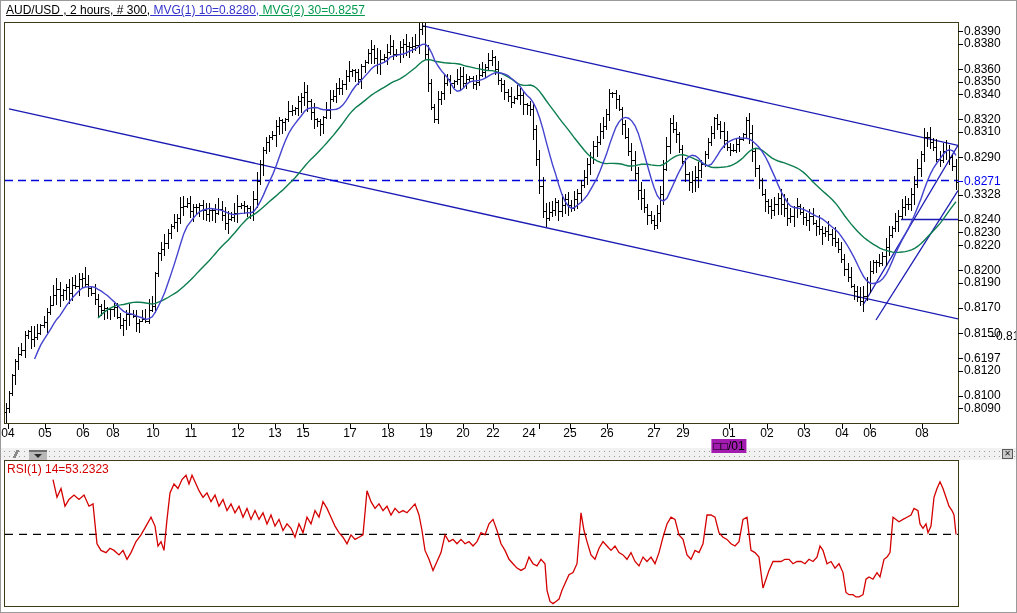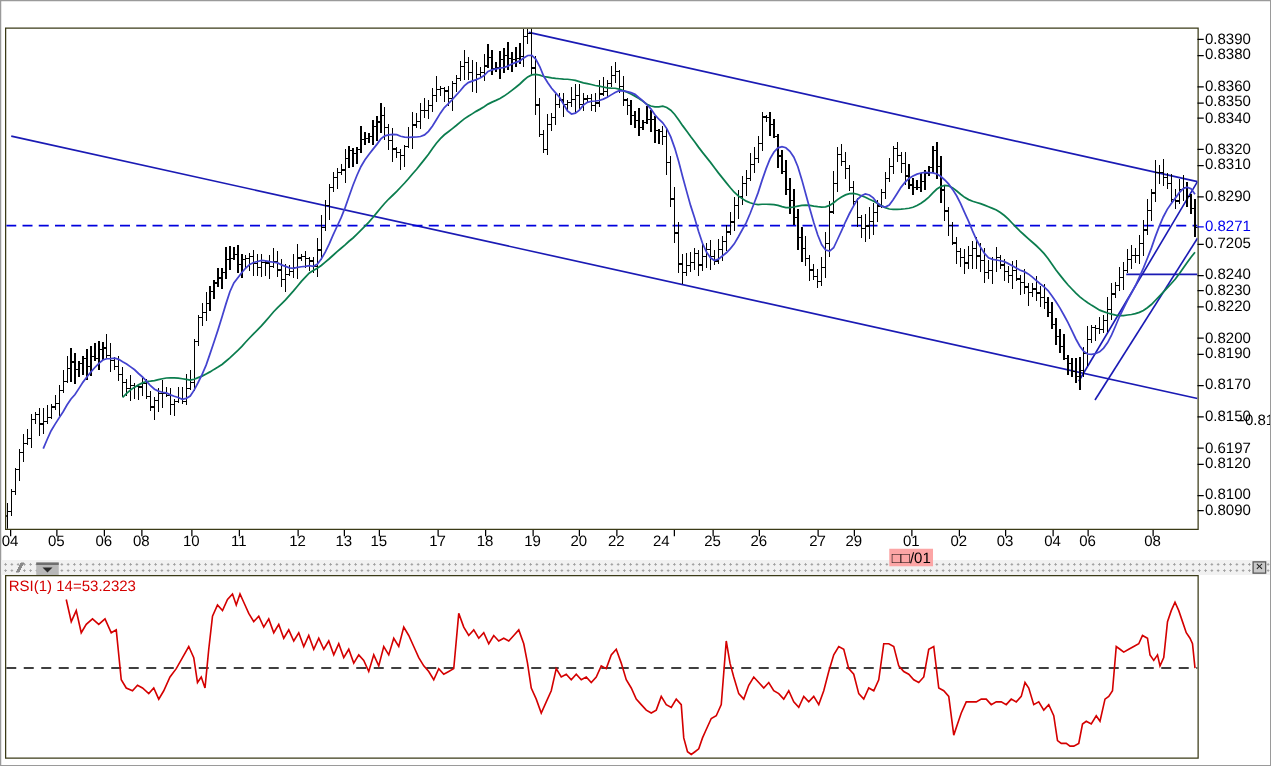--- a/index.html
+++ b/index.html
@@ -14,41 +14,44 @@
   #main-panel{left:3px; top:21px; width:955px; height:402px;}
   #rsi-panel{left:3px; top:459px; width:955px; height:147px;}
   svg{display:block;}
   #price-axis,#rsi-axis{position:absolute; left:957px; top:0; width:60px; height:512px; pointer-events:none;}
   .ylab{position:absolute; left:0; white-space:nowrap; font-size:12px; color:#000; line-height:14px;}
   .ylab:before{content:""; display:inline-block; width:5px; height:1px; background:currentColor; vertical-align:middle; margin-right:1px;}
   .ylab.special{color:#0000ee;}
   #time-axis{position:absolute; left:0; top:0; width:1017px; height:613px; pointer-events:none;}
   .xlab{position:absolute; top:425px; transform:translateX(-50%); font-size:12px; color:#000;}
   .xtick{position:absolute; top:423px; width:1px; height:5px; background:#000;}
-  .xsub{position:absolute; top:438px; transform:translateX(-50%); font-size:12px; color:#000; background:#fca5a5; padding:0 2px; z-index:3;}
+  .xsub{position:absolute; top:438px; transform:translateX(-50%); font-size:12px; color:#000; background:#a21caf; padding:0 2px; z-index:3;}
   #splitter{
     position:absolute; left:0; top:447px; width:1017px; height:12px;
     background-color:#f1f1f1;
     background-image:radial-gradient(#9d9d9d 0.8px, transparent 0.9px);
     background-size:5px 5px; background-position:1px 1px;
   }
   #splitter-resize-handle{position:absolute; left:8px; top:2px; width:14px; height:8px;
     background:linear-gradient(115deg, transparent 42%, #8a8a8a 42%, #8a8a8a 58%, transparent 58%);}
   #splitter-collapse-handle{position:absolute; left:28px; top:2px; width:18px; height:8px; background:#b8b8b8; border-top:2px solid #6f6f6f;}
   #splitter-collapse-handle:after{content:""; position:absolute; left:5px; top:2px;
     border-left:4px solid transparent; border-right:4px solid transparent; border-top:4px solid #2a2a2a;}
   #panel-close-button{position:absolute; left:1001px; top:1px; width:11px; height:10px; background:#c9c9c9;
     border:1px solid #5a5a5a; box-sizing:border-box; font-size:8px; line-height:8px; text-align:center; color:#222;}
   #rsi-label{position:absolute; left:6px; top:461px; font-size:12px; z-index:2;}
 </style>
 </head>
 <body>
 
 <div id="screen">
 
+  <div id="title-bar">
+    <span style="color: rgb(0, 0, 0);">AUD/USD , 2 hours, # 300,</span><span style="color: rgb(52, 52, 204);"> MVG(1) 10=0.8280,</span><span style="color: rgb(0, 154, 77);"> MVG(2) 30=0.8257</span>
+  </div>
 
   <div id="main-panel" class="panel-frame">
     <svg id="main-svg" width="953" height="400" xmlns="http://www.w3.org/2000/svg">
         <line x1="4" y1="85.9" x2="953" y2="295.8" stroke="#1a1ab4" stroke-width="1.3"></line>
         <line x1="418" y1="2.9" x2="953" y2="122.3" stroke="#1a1ab4" stroke-width="1.3"></line>
         <line x1="858" y1="282.0" x2="953" y2="122.3" stroke="#1a1ab4" stroke-width="1.3"></line>
         <line x1="871" y1="297.0" x2="953" y2="167.6" stroke="#1a1ab4" stroke-width="1.3"></line>
         <line x1="896" y1="196.5" x2="953" y2="196.5" stroke="#1a1ab4" stroke-width="1.3"></line>
         <line x1="0" y1="157.5" x2="953" y2="157.5" stroke="#0000dd" stroke-width="1.4" stroke-dasharray="8 5"></line>
         <path d="M1.0 379.5L1.0 400.3M-1.0 389.7L1.0 389.7M1.0 385.9L3.0 385.9M4.2 368.4L4.2 389.6M2.2 385.9L4.2 385.9M4.2 370.1L6.2 370.1M7.4 351.0L7.4 373.0M5.4 370.1L7.4 370.1M7.4 352.8L9.4 352.8M10.5 336.3L10.5 361.8M8.5 352.8L10.5 352.8M10.5 338.9L12.5 338.9M13.7 324.1L13.7 346.8M11.7 338.9L13.7 338.9M13.7 331.5L15.7 331.5M16.9 320.0L16.9 333.2M14.9 331.5L16.9 331.5M16.9 327.7L18.9 327.7M20.1 308.2L20.1 335.1M18.1 327.7L20.1 327.7M20.1 312.7L22.1 312.7M23.2 306.7L23.2 315.8M21.2 312.7L23.2 312.7M23.2 308.8L25.2 308.8M26.4 303.3L26.4 325.5M24.4 308.8L26.4 308.8M26.4 316.1L28.4 316.1M29.6 303.4L29.6 324.0M27.6 316.1L29.6 316.1M29.6 314.0L31.6 314.0M32.8 300.9L32.8 316.5M30.8 314.0L32.8 314.0M32.8 310.8L34.8 310.8M35.9 300.5L35.9 312.1M33.9 310.8L35.9 310.8M35.9 302.5L37.9 302.5M39.1 293.3L39.1 304.7M37.1 302.5L39.1 302.5M39.1 299.5L41.1 299.5M42.3 284.7L42.3 309.5M40.3 299.5L42.3 299.5M42.3 289.6L44.3 289.6M45.5 273.2L45.5 291.5M43.5 289.6L45.5 289.6M45.5 282.0L47.5 282.0M48.7 261.9L48.7 283.3M46.7 282.0L48.7 282.0M48.7 272.0L50.7 272.0M51.8 255.2L51.8 282.3M49.8 272.0L51.8 272.0M51.8 266.5L53.8 266.5M55.0 259.1L55.0 283.9M53.0 266.5L55.0 266.5M55.0 272.6L57.0 272.6M58.2 266.1L58.2 278.3M56.2 272.6L58.2 272.6M58.2 267.5L60.2 267.5M61.4 261.4L61.4 277.2M59.4 267.5L61.4 267.5M61.4 264.0L63.4 264.0M64.5 255.8L64.5 280.6M62.5 264.0L64.5 264.0M64.5 270.1L66.5 270.1M67.7 254.0L67.7 277.7M65.7 270.1L67.7 270.1M67.7 262.1L69.7 262.1M70.9 251.6L70.9 266.1M68.9 262.1L70.9 262.1M70.9 263.5L72.9 263.5M74.1 250.1L74.1 272.6M72.1 263.5L74.1 263.5M74.1 256.7L76.1 256.7M77.3 250.3L77.3 264.9M75.3 256.7L77.3 256.7M77.3 255.3L79.3 255.3M80.4 244.1L80.4 263.6M78.4 255.3L80.4 255.3M80.4 261.4L82.4 261.4M83.6 251.5L83.6 274.2M81.6 261.4L83.6 261.4M83.6 265.5L85.6 265.5M86.8 262.8L86.8 273.1M84.8 265.5L86.8 265.5M86.8 270.1L88.8 270.1M90.0 261.4L90.0 281.8M88.0 270.1L90.0 270.1M90.0 276.3L92.0 276.3M93.1 270.7L93.1 294.2M91.1 276.3L93.1 276.3M93.1 283.2L95.1 283.2M96.3 280.5L96.3 293.4M94.3 283.2L96.3 283.2M96.3 287.6L98.3 287.6M99.5 277.3L99.5 297.4M97.5 287.6L99.5 287.6M99.5 285.5L101.5 285.5M102.7 283.5L102.7 295.9M100.7 285.5L102.7 285.5M102.7 286.1L104.7 286.1M105.8 284.9L105.8 296.7M103.8 286.1L105.8 286.1M105.8 286.6L107.8 286.6M109.0 279.6L109.0 294.1M107.0 286.6L109.0 286.6M109.0 284.0L111.0 284.0M112.2 279.8L112.2 296.1M110.2 284.0L112.2 284.0M112.2 294.0L114.2 294.0M115.4 289.7L115.4 306.1M113.4 294.0L115.4 294.0M115.4 302.5L117.4 302.5M118.6 294.8L118.6 313.1M116.6 302.5L118.6 302.5M118.6 297.6L120.6 297.6M121.7 287.2L121.7 306.7M119.7 297.6L121.7 297.6M121.7 291.9L123.7 291.9M124.9 281.2L124.9 303.0M122.9 291.9L124.9 291.9M124.9 291.7L126.9 291.7M128.1 286.7L128.1 294.8M126.1 291.7L128.1 291.7M128.1 293.3L130.1 293.3M131.3 287.4L131.3 309.2M129.3 293.3L131.3 293.3M131.3 300.7L133.3 300.7M134.4 296.2L134.4 309.5M132.4 300.7L134.4 300.7M134.4 298.1L136.4 298.1M137.6 286.5L137.6 299.4M135.6 298.1L137.6 298.1M137.6 296.0L139.6 296.0M140.8 286.4L140.8 300.0M138.8 296.0L140.8 296.0M140.8 298.0L142.8 298.0M144.0 276.3L144.0 301.2M142.0 298.0L144.0 298.0M144.0 287.6L146.0 287.6M147.2 272.6L147.2 288.9M145.2 287.6L147.2 287.6M147.2 283.2L149.2 283.2M150.3 248.5L150.3 289.5M148.3 283.2L150.3 283.2M150.3 250.3L152.3 250.3M153.5 228.8L153.5 253.6M151.5 250.3L153.5 250.3M153.5 230.8L155.5 230.8M156.7 219.4L156.7 238.1M154.7 230.8L156.7 230.8M156.7 226.8L158.7 226.8M159.9 210.7L159.9 233.4M157.9 226.8L159.9 226.8M159.9 220.0L161.9 220.0M163.0 206.1L163.0 225.6M161.0 220.0L163.0 220.0M163.0 210.1L165.0 210.1M166.2 201.2L166.2 215.9M164.2 210.1L166.2 210.1M166.2 203.3L168.2 203.3M169.4 191.2L169.4 206.2M167.4 203.3L169.4 203.3M169.4 199.3L171.4 199.3M172.6 191.2L172.6 208.5M170.6 199.3L172.6 199.3M172.6 195.1L174.6 195.1M175.7 174.2L175.7 200.5M173.7 195.1L175.7 195.1M175.7 184.4L177.7 184.4M178.9 173.4L178.9 192.6M176.9 184.4L178.9 184.4M178.9 183.6L180.9 183.6M182.1 174.6L182.1 184.9M180.1 183.6L182.1 183.6M182.1 180.5L184.1 180.5M185.3 173.0L185.3 195.2M183.3 180.5L185.3 180.5M185.3 188.5L187.3 188.5M188.5 180.5L188.5 199.2M186.5 188.5L188.5 188.5M188.5 184.7L190.5 184.7M191.6 181.2L191.6 191.4M189.6 184.7L191.6 184.7M191.6 184.0L193.6 184.0M194.8 179.7L194.8 194.1M192.8 184.0L194.8 184.0M194.8 182.1L196.8 182.1M198.0 176.6L198.0 197.4M196.0 182.1L198.0 182.1M198.0 187.5L200.0 187.5M201.2 180.3L201.2 197.9M199.2 187.5L201.2 187.5M201.2 191.2L203.2 191.2M204.3 179.9L204.3 198.8M202.3 191.2L204.3 191.2M204.3 187.0L206.3 187.0M207.5 185.5L207.5 197.7M205.5 187.0L207.5 187.0M207.5 187.4L209.5 187.4M210.7 180.8L210.7 200.4M208.7 187.4L210.7 187.4M210.7 190.0L212.7 190.0M213.9 175.2L213.9 191.5M211.9 190.0L213.9 190.0M213.9 186.0L215.9 186.0M217.1 178.0L217.1 198.3M215.1 186.0L217.1 186.0M217.1 192.9L219.1 192.9M220.2 184.2L220.2 206.7M218.2 192.9L220.2 192.9M220.2 200.8L222.2 200.8M223.4 188.3L223.4 210.6M221.4 200.8L223.4 200.8M223.4 196.4L225.4 196.4M226.6 189.3L226.6 197.8M224.6 196.4L226.6 196.4M226.6 194.0L228.6 194.0M229.8 180.4L229.8 199.4M227.8 194.0L229.8 194.0M229.8 190.8L231.8 190.8M232.9 172.2L232.9 200.3M230.9 190.8L232.9 190.8M232.9 183.4L234.9 183.4M236.1 179.8L236.1 185.6M234.1 183.4L236.1 183.4M236.1 182.3L238.1 182.3M239.3 178.1L239.3 191.2M237.3 182.3L239.3 182.3M239.3 183.9L241.3 183.9M242.5 182.2L242.5 194.1M240.5 183.9L242.5 183.9M242.5 185.8L244.5 185.8M245.6 182.5L245.6 195.5M243.6 185.8L245.6 185.8M245.6 189.9L247.6 189.9M248.8 167.7L248.8 198.3M246.8 189.9L248.8 189.9M248.8 176.9L250.8 176.9M252.0 149.3L252.0 184.9M250.0 176.9L252.0 176.9M252.0 158.8L254.0 158.8M255.2 136.9L255.2 161.8M253.2 158.8L255.2 158.8M255.2 141.5L257.2 141.5M258.4 123.9L258.4 152.8M256.4 141.5L258.4 141.5M258.4 127.1L260.4 127.1M261.5 114.4L261.5 130.6M259.5 127.1L261.5 127.1M261.5 119.1L263.5 119.1M264.7 111.7L264.7 128.5M262.7 119.1L264.7 119.1M264.7 114.8L266.7 114.8M267.9 107.9L267.9 116.8M265.9 114.8L267.9 114.8M267.9 112.9L269.9 112.9M271.1 96.5L271.1 123.6M269.1 112.9L271.1 112.9M271.1 103.8L273.1 103.8M274.2 94.0L274.2 111.5M272.2 103.8L274.2 103.8M274.2 97.2L276.2 97.2M277.4 95.6L277.4 110.8M275.4 97.2L277.4 97.2M277.4 99.9L279.4 99.9M280.6 94.8L280.6 108.2M278.6 99.9L280.6 99.9M280.6 96.5L282.6 96.5M283.8 78.1L283.8 99.4M281.8 96.5L283.8 96.5M283.8 88.8L285.8 88.8M287.0 82.4L287.0 92.8M285.0 88.8L287.0 88.8M287.0 87.5L289.0 87.5M290.1 83.7L290.1 91.7M288.1 87.5L290.1 87.5M290.1 85.9L292.1 85.9M293.3 73.2L293.3 93.2M291.3 85.9L293.3 85.9M293.3 78.2L295.3 78.2M296.5 70.1L296.5 89.5M294.5 78.2L296.5 78.2M296.5 74.6L298.5 74.6M299.7 59.1L299.7 83.4M297.7 74.6L299.7 74.6M299.7 69.1L301.7 69.1M302.8 62.3L302.8 88.8M300.8 69.1L302.8 69.1M302.8 78.8L304.8 78.8M306.0 76.2L306.0 97.1M304.0 78.8L306.0 78.8M306.0 89.3L308.0 89.3M309.2 79.5L309.2 106.3M307.2 89.3L309.2 89.3M309.2 96.2L311.2 96.2M312.4 94.6L312.4 103.6M310.4 96.2L312.4 96.2M312.4 98.9L314.4 98.9M315.5 96.2L315.5 112.6M313.5 98.9L315.5 98.9M315.5 101.5L317.5 101.5M318.7 92.7L318.7 110.9M316.7 101.5L318.7 101.5M318.7 94.1L320.7 94.1M321.9 78.5L321.9 95.7M319.9 94.1L321.9 94.1M321.9 87.2L323.9 87.2M325.1 66.5L325.1 96.3M323.1 87.2L325.1 87.2M325.1 76.9L327.1 76.9M328.3 67.0L328.3 79.1M326.3 76.9L328.3 76.9M328.3 73.9L330.3 73.9M331.4 59.7L331.4 80.4M329.4 73.9L331.4 73.9M331.4 65.6L333.4 65.6M334.6 55.4L334.6 71.5M332.6 65.6L334.6 65.6M334.6 65.3L336.6 65.3M337.8 57.3L337.8 72.2M335.8 65.3L337.8 65.3M337.8 61.4L339.8 61.4M341.0 47.0L341.0 66.5M339.0 61.4L341.0 61.4M341.0 53.5L343.0 53.5M344.1 37.6L344.1 58.7M342.1 53.5L344.1 53.5M344.1 48.8L346.1 48.8M347.3 45.6L347.3 53.5M345.3 48.8L347.3 48.8M347.3 47.9L349.3 47.9M350.5 46.4L350.5 58.5M348.5 47.9L350.5 47.9M350.5 49.8L352.5 49.8M353.7 45.7L353.7 61.8M351.7 49.8L353.7 49.8M353.7 56.0L355.7 56.0M356.9 41.4L356.9 65.6M354.9 56.0L356.9 56.0M356.9 43.6L358.9 43.6M360.0 37.3L360.0 50.4M358.0 43.6L360.0 43.6M360.0 39.5L362.0 39.5M363.2 25.9L363.2 41.4M361.2 39.5L363.2 39.5M363.2 30.3L365.2 30.3M366.4 17.0L366.4 40.7M364.4 30.3L366.4 30.3M366.4 26.7L368.4 26.7M369.6 22.4L369.6 41.3M367.6 26.7L369.6 26.7M369.6 35.1L371.6 35.1M372.7 24.6L372.7 50.6M370.7 35.1L372.7 35.1M372.7 41.4L374.7 41.4M375.9 26.7L375.9 51.5M373.9 41.4L375.9 41.4M375.9 36.7L377.9 36.7M379.1 30.9L379.1 38.6M377.1 36.7L379.1 36.7M379.1 34.7L381.1 34.7M382.3 20.5L382.3 41.8M380.3 34.7L382.3 34.7M382.3 29.7L384.3 29.7M385.4 12.2L385.4 31.5M383.4 29.7L385.4 29.7M385.4 23.1L387.4 23.1M388.6 16.6L388.6 37.2M386.6 23.1L388.6 23.1M388.6 31.9L390.6 31.9M391.8 26.2L391.8 34.2M389.8 31.9L391.8 31.9M391.8 31.2L393.8 31.2M395.0 17.7L395.0 40.2M393.0 31.2L395.0 31.2M395.0 24.8L397.0 24.8M398.2 15.5L398.2 35.3M396.2 24.8L398.2 24.8M398.2 21.2L400.2 21.2M401.3 10.9L401.3 33.2M399.3 21.2L401.3 21.2M401.3 23.9L403.3 23.9M404.5 18.9L404.5 34.7M402.5 23.9L404.5 23.9M404.5 24.8L406.5 24.8M407.7 14.4L407.7 30.2M405.7 24.8L407.7 24.8M407.7 23.9L409.7 23.9M410.9 11.0L410.9 28.2M408.9 23.9L410.9 23.9M410.9 22.0L412.9 22.0M414.0 -0.1L414.0 30.8M412.0 22.0L414.0 22.0M414.0 6.0L416.0 6.0M417.2 0.1L417.2 12.2M415.2 6.0L417.2 6.0M417.2 3.9L419.2 3.9M420.4 -1.1L420.4 37.3M418.4 3.9L420.4 3.9M420.4 31.4L422.4 31.4M423.6 22.0L423.6 69.0M421.6 31.4L423.6 31.4M423.6 60.9L425.6 60.9M426.8 55.6L426.8 86.5M424.8 60.9L426.8 60.9M426.8 84.5L428.8 84.5M429.9 80.6L429.9 99.6M427.9 84.5L429.9 84.5M429.9 96.5L431.9 96.5M433.1 68.2L433.1 100.9M431.1 96.5L433.1 96.5M433.1 76.6L435.1 76.6M436.3 67.7L436.3 81.7M434.3 76.6L436.3 76.6M436.3 70.9L438.3 70.9M439.5 52.2L439.5 77.3M437.5 70.9L439.5 70.9M439.5 60.8L441.5 60.8M442.6 51.3L442.6 63.2M440.6 60.8L442.6 60.8M442.6 56.9L444.6 56.9M445.8 51.7L445.8 70.5M443.8 56.9L445.8 56.9M445.8 60.3L447.8 60.3M449.0 57.2L449.0 65.4M447.0 60.3L449.0 60.3M449.0 58.8L451.0 58.8M452.2 46.4L452.2 62.4M450.2 58.8L452.2 58.8M452.2 56.3L454.2 56.3M455.3 43.8L455.3 67.5M453.3 56.3L455.3 56.3M455.3 53.2L457.3 53.2M458.5 44.2L458.5 64.6M456.5 53.2L458.5 53.2M458.5 60.6L460.5 60.6M461.7 51.2L461.7 65.5M459.7 60.6L461.7 60.6M461.7 56.2L463.7 56.2M464.9 52.9L464.9 59.7M462.9 56.2L464.9 56.2M464.9 55.5L466.9 55.5M468.1 52.5L468.1 65.6M466.1 55.5L468.1 55.5M468.1 61.3L470.1 61.3M471.2 51.5L471.2 66.9M469.2 61.3L471.2 61.3M471.2 59.3L473.2 59.3M474.4 41.2L474.4 62.7M472.4 59.3L474.4 59.3M474.4 52.2L476.4 52.2M477.6 38.6L477.6 53.6M475.6 52.2L477.6 52.2M477.6 49.9L479.6 49.9M480.8 40.6L480.8 54.6M478.8 49.9L480.8 49.9M480.8 44.0L482.8 44.0M483.9 29.8L483.9 46.7M481.9 44.0L483.9 44.0M483.9 37.4L485.9 37.4M487.1 26.8L487.1 43.1M485.1 37.4L487.1 37.4M487.1 34.0L489.1 34.0M490.3 32.6L490.3 51.6M488.3 34.0L490.3 34.0M490.3 46.1L492.3 46.1M493.5 37.7L493.5 61.5M491.5 46.1L493.5 46.1M493.5 57.0L495.5 57.0M496.7 55.3L496.7 69.2M494.7 57.0L496.7 57.0M496.7 61.4L498.7 61.4M499.8 57.2L499.8 77.1M497.8 61.4L499.8 61.4M499.8 69.4L501.8 69.4M503.0 65.9L503.0 79.1M501.0 69.4L503.0 69.4M503.0 73.6L505.0 73.6M506.2 63.5L506.2 85.4M504.2 73.6L506.2 73.6M506.2 79.2L508.2 79.2M509.4 72.7L509.4 80.6M507.4 79.2L509.4 79.2M509.4 75.1L511.4 75.1M512.5 62.1L512.5 76.5M510.5 75.1L512.5 75.1M512.5 72.6L514.5 72.6M515.7 64.8L515.7 82.2M513.7 72.6L515.7 72.6M515.7 72.4L517.7 72.4M518.9 69.4L518.9 91.5M516.9 72.4L518.9 72.4M518.9 81.5L520.9 81.5M522.1 79.9L522.1 91.9M520.1 81.5L522.1 81.5M522.1 82.1L524.1 82.1M525.2 77.5L525.2 93.2M523.2 82.1L525.2 82.1M525.2 86.2L527.2 86.2M528.4 79.7L528.4 117.0M526.4 86.2L528.4 86.2M528.4 106.8L530.4 106.8M531.6 101.6L531.6 142.9M529.6 106.8L531.6 106.8M531.6 136.2L533.6 136.2M534.8 126.8L534.8 171.3M532.8 136.2L534.8 136.2M534.8 163.3L536.8 163.3M538.0 154.2L538.0 195.2M536.0 163.3L538.0 163.3M538.0 188.1L540.0 188.1M541.1 180.1L541.1 204.2M539.1 188.1L541.1 188.1M541.1 195.0L543.1 195.0M544.3 179.4L544.3 197.8M542.3 195.0L544.3 195.0M544.3 189.1L546.3 189.1M547.5 178.4L547.5 194.4M545.5 189.1L547.5 189.1M547.5 187.1L549.5 187.1M550.7 175.2L550.7 193.2M548.7 187.1L550.7 187.1M550.7 179.7L552.7 179.7M553.8 176.7L553.8 197.6M551.8 179.7L553.8 179.7M553.8 188.9L555.8 188.9M557.0 170.7L557.0 193.5M555.0 188.9L557.0 188.9M557.0 182.0L559.0 182.0M560.2 171.0L560.2 191.0M558.2 182.0L560.2 182.0M560.2 176.6L562.2 176.6M563.4 169.3L563.4 192.8M561.4 176.6L563.4 176.6M563.4 182.1L565.4 182.1M566.6 177.2L566.6 189.1M564.6 182.1L566.6 182.1M566.6 185.8L568.6 185.8M569.7 168.1L569.7 188.4M567.7 185.8L569.7 185.8M569.7 176.7L571.7 176.7M572.9 166.0L572.9 185.9M570.9 176.7L572.9 176.7M572.9 170.2L574.9 170.2M576.1 157.1L576.1 178.0M574.1 170.2L576.1 170.2M576.1 162.6L578.1 162.6M579.3 146.8L579.3 165.1M577.3 162.6L579.3 162.6M579.3 154.6L581.3 154.6M582.4 134.6L582.4 162.1M580.4 154.6L582.4 154.6M582.4 141.6L584.4 141.6M585.6 128.6L585.6 152.3M583.6 141.6L585.6 141.6M585.6 134.3L587.6 134.3M588.8 117.7L588.8 140.9M586.8 134.3L588.8 134.3M588.8 123.7L590.8 123.7M592.0 112.7L592.0 134.1M590.0 123.7L592.0 123.7M592.0 119.9L594.0 119.9M595.1 99.5L595.1 121.7M593.1 119.9L595.1 119.9M595.1 108.4L597.1 108.4M598.3 94.2L598.3 115.5M596.3 108.4L598.3 108.4M598.3 103.7L600.3 103.7M601.5 85.9L601.5 107.0M599.5 103.7L601.5 103.7M601.5 91.8L603.5 91.8M604.7 66.4L604.7 97.9M602.7 91.8L604.7 91.8M604.7 70.5L606.7 70.5M607.9 69.0L607.9 74.8M605.9 70.5L607.9 70.5M607.9 70.7L609.9 70.7M611.0 66.8L611.0 85.8M609.0 70.7L611.0 70.7M611.0 76.7L613.0 76.7M614.2 72.1L614.2 87.7M612.2 76.7L614.2 76.7M614.2 86.2L616.2 86.2M617.4 84.3L617.4 111.5M615.4 86.2L617.4 86.2M617.4 101.8L619.4 101.8M620.6 97.0L620.6 116.4M618.6 101.8L620.6 101.8M620.6 114.2L622.6 114.2M623.7 105.3L623.7 133.0M621.7 114.2L623.7 114.2M623.7 128.4L625.7 128.4M626.9 119.5L626.9 148.0M624.9 128.4L626.9 128.4M626.9 137.3L628.9 137.3M630.1 128.0L630.1 156.8M628.1 137.3L630.1 137.3M630.1 150.8L632.1 150.8M633.3 144.2L633.3 176.7M631.3 150.8L633.3 150.8M633.3 167.1L635.3 167.1M636.5 158.8L636.5 186.7M634.5 167.1L636.5 167.1M636.5 175.6L638.5 175.6M639.6 165.7L639.6 189.7M637.6 175.6L639.6 175.6M639.6 184.0L641.6 184.0M642.8 180.9L642.8 202.0M640.8 184.0L642.8 184.0M642.8 192.9L644.8 192.9M646.0 188.4L646.0 201.0M644.0 192.9L646.0 192.9M646.0 197.9L648.0 197.9M649.2 191.8L649.2 207.4M647.2 197.9L649.2 197.9M649.2 202.3L651.2 202.3M652.3 182.3L652.3 205.9M650.3 202.3L652.3 202.3M652.3 190.7L654.3 190.7M655.5 162.9L655.5 199.0M653.5 190.7L655.5 190.7M655.5 171.7L657.5 171.7M658.7 137.4L658.7 182.2M656.7 171.7L658.7 171.7M658.7 146.5L660.7 146.5M661.9 113.7L661.9 148.2M659.9 146.5L661.9 146.5M661.9 123.8L663.9 123.8M665.0 94.8L665.0 130.6M663.0 123.8L665.0 123.8M665.0 100.7L667.0 100.7M668.2 92.4L668.2 109.6M666.2 100.7L668.2 100.7M668.2 106.4L670.2 106.4M671.4 98.7L671.4 119.9M669.4 106.4L671.4 106.4M671.4 111.5L673.4 111.5M674.6 109.1L674.6 129.6M672.6 111.5L674.6 111.5M674.6 126.8L676.6 126.8M677.8 121.6L677.8 141.4M675.8 126.8L677.8 126.8M677.8 138.1L679.8 138.1M680.9 135.1L680.9 158.5M678.9 138.1L680.9 138.1M680.9 151.0L682.9 151.0M684.1 149.1L684.1 167.5M682.1 151.0L684.1 151.0M684.1 159.6L686.1 159.6M687.3 148.0L687.3 170.3M685.3 159.6L687.3 159.6M687.3 157.8L689.3 157.8M690.5 142.9L690.5 168.5M688.5 157.8L690.5 157.8M690.5 154.1L692.5 154.1M693.6 139.4L693.6 164.7M691.6 154.1L693.6 154.1M693.6 147.0L695.6 147.0M696.8 137.2L696.8 154.5M694.8 147.0L696.8 147.0M696.8 141.8L698.8 141.8M700.0 128.1L700.0 143.6M698.0 141.8L700.0 141.8M700.0 131.1L702.0 131.1M703.2 114.6L703.2 136.1M701.2 131.1L703.2 131.1M703.2 119.6L705.2 119.6M706.4 103.2L706.4 122.5M704.4 119.6L706.4 119.6M706.4 110.3L708.4 110.3M709.5 94.0L709.5 116.2M707.5 110.3L709.5 110.3M709.5 95.5L711.5 95.5M712.7 90.5L712.7 106.5M710.7 95.5L712.7 95.5M712.7 101.5L714.7 101.5M715.9 98.2L715.9 115.6M713.9 101.5L715.9 101.5M715.9 108.0L717.9 108.0M719.1 98.5L719.1 125.0M717.1 108.0L719.1 108.0M719.1 117.8L721.1 117.8M722.2 108.2L722.2 127.8M720.2 117.8L722.2 117.8M722.2 124.9L724.2 124.9M725.4 119.7L725.4 132.8M723.4 124.9L725.4 124.9M725.4 127.2L727.4 127.2M728.6 120.8L728.6 128.8M726.6 127.2L728.6 127.2M728.6 127.0L730.6 127.0M731.8 115.5L731.8 130.2M729.8 127.0L731.8 127.0M731.8 121.9L733.8 121.9M734.9 112.8L734.9 128.7M732.9 121.9L734.9 121.9M734.9 116.0L736.9 116.0M738.1 109.7L738.1 117.5M736.1 116.0L738.1 116.0M738.1 111.2L740.1 111.2M741.3 94.1L741.3 115.1M739.3 111.2L741.3 111.2M741.3 97.5L743.3 97.5M744.5 90.3L744.5 120.5M742.5 97.5L744.5 97.5M744.5 110.2L746.5 110.2M747.7 101.9L747.7 139.2M745.7 110.2L747.7 110.2M747.7 128.9L749.7 128.9M750.8 125.2L750.8 154.0M748.8 128.9L750.8 128.9M750.8 145.8L752.8 145.8M754.0 142.3L754.0 165.9M752.0 145.8L754.0 145.8M754.0 157.2L756.0 157.2M757.2 154.5L757.2 172.8M755.2 157.2L757.2 157.2M757.2 171.3L759.2 171.3M760.4 166.2L760.4 188.5M758.4 171.3L760.4 171.3M760.4 178.3L762.4 178.3M763.5 175.5L763.5 190.5M761.5 178.3L763.5 178.3M763.5 183.1L765.5 183.1M766.7 175.9L766.7 196.0M764.7 183.1L766.7 183.1M766.7 187.3L768.7 187.3M769.9 173.6L769.9 192.5M767.9 187.3L769.9 187.3M769.9 181.1L771.9 181.1M773.1 169.6L773.1 191.8M771.1 181.1L773.1 181.1M773.1 175.9L775.1 175.9M776.3 166.3L776.3 191.9M774.3 175.9L776.3 175.9M776.3 181.7L778.3 181.7M779.4 171.1L779.4 194.3M777.4 181.7L779.4 181.7M779.4 185.6L781.4 185.6M782.6 175.3L782.6 203.0M780.6 185.6L782.6 185.6M782.6 195.1L784.6 195.1M785.8 185.3L785.8 200.3M783.8 195.1L785.8 195.1M785.8 193.1L787.8 193.1M789.0 182.8L789.0 203.8M787.0 193.1L789.0 193.1M789.0 184.3L791.0 184.3M792.1 174.8L792.1 194.5M790.1 184.3L792.1 184.3M792.1 183.0L794.1 183.0M795.3 181.3L795.3 192.4M793.3 183.0L795.3 183.0M795.3 189.0L797.3 189.0M798.5 184.4L798.5 201.7M796.5 189.0L798.5 189.0M798.5 194.0L800.5 194.0M801.7 189.5L801.7 203.0M799.7 194.0L801.7 194.0M801.7 197.1L803.7 197.1M804.8 185.6L804.8 208.3M802.8 197.1L804.8 197.1M804.8 193.1L806.8 193.1M808.0 185.3L808.0 201.9M806.0 193.1L808.0 193.1M808.0 200.1L810.0 200.1M811.2 197.0L811.2 213.2M809.2 200.1L811.2 200.1M811.2 203.1L813.2 203.1M814.4 192.1L814.4 211.8M812.4 203.1L814.4 203.1M814.4 206.6L816.4 206.6M817.6 203.3L817.6 221.7M815.6 206.6L817.6 206.6M817.6 210.9L819.6 210.9M820.7 203.5L820.7 214.2M818.7 210.9L820.7 210.9M820.7 208.1L822.7 208.1M823.9 197.6L823.9 217.8M821.9 208.1L823.9 208.1M823.9 211.3L825.9 211.3M827.1 205.9L827.1 222.9M825.1 211.3L827.1 211.3M827.1 215.2L829.1 215.2M830.3 203.9L830.3 224.0M828.3 215.2L830.3 215.2M830.3 219.0L832.3 219.0M833.4 214.6L833.4 230.3M831.4 219.0L833.4 219.0M833.4 226.9L835.4 226.9M836.6 218.7L836.6 240.0M834.6 226.9L836.6 226.9M836.6 236.4L838.6 236.4M839.8 231.0L839.8 253.0M837.8 236.4L839.8 236.4M839.8 246.4L841.8 246.4M843.0 240.4L843.0 259.3M841.0 246.4L843.0 246.4M843.0 254.0L845.0 254.0M846.2 244.1L846.2 265.0M844.2 254.0L846.2 254.0M846.2 263.5L848.2 263.5M849.3 260.9L849.3 276.7M847.3 263.5L849.3 263.5M849.3 268.0L851.3 268.0M852.5 263.4L852.5 278.7M850.5 268.0L852.5 268.0M852.5 274.2L854.5 274.2M855.7 263.7L855.7 283.0M853.7 274.2L855.7 274.2M855.7 278.3L857.7 278.3M858.9 262.6L858.9 288.7M856.9 278.3L858.9 278.3M858.9 273.1L860.9 273.1M862.0 254.3L862.0 278.3M860.0 273.1L862.0 273.1M862.0 259.6L864.0 259.6M865.2 237.6L865.2 269.9M863.2 259.6L865.2 259.6M865.2 248.8L867.2 248.8M868.4 237.3L868.4 251.0M866.4 248.8L868.4 248.8M868.4 239.0L870.4 239.0M871.6 237.0L871.6 249.8M869.6 239.0L871.6 239.0M871.6 239.5L873.6 239.5M874.7 230.8L874.7 243.8M872.7 239.5L874.7 239.5M874.7 240.8L876.7 240.8M877.9 229.0L877.9 243.1M875.9 240.8L877.9 240.8M877.9 233.3L879.9 233.3M881.1 214.9L881.1 242.8M879.1 233.3L881.1 233.3M881.1 224.8L883.1 224.8M884.3 203.0L884.3 233.0M882.3 224.8L884.3 224.8M884.3 212.1L886.3 212.1M887.5 202.6L887.5 215.3M885.5 212.1L887.5 212.1M887.5 205.2L889.5 205.2M890.6 190.2L890.6 209.4M888.6 205.2L890.6 205.2M890.6 198.8L892.6 198.8M893.8 186.5L893.8 209.0M891.8 198.8L893.8 198.8M893.8 193.5L895.8 193.5M897.0 176.4L897.0 195.5M895.0 193.5L897.0 193.5M897.0 184.8L899.0 184.8M900.2 173.3L900.2 192.5M898.2 184.8L900.2 184.8M900.2 181.6L902.2 181.6M903.3 175.2L903.3 187.1M901.3 181.6L903.3 181.6M903.3 181.3L905.3 181.3M906.5 164.8L906.5 187.8M904.5 181.3L906.5 181.3M906.5 171.9L908.5 171.9M909.7 152.9L909.7 181.9M907.7 171.9L909.7 171.9M909.7 161.0L911.7 161.0M912.9 136.3L912.9 164.8M910.9 161.0L912.9 161.0M912.9 145.5L914.9 145.5M916.1 128.1L916.1 153.5M914.1 145.5L916.1 145.5M916.1 131.4L918.1 131.4M919.2 105.0L919.2 138.9M917.2 131.4L919.2 131.4M919.2 114.9L921.2 114.9M922.4 108.9L922.4 124.4M920.4 114.9L922.4 114.9M922.4 114.7L924.4 114.7M925.6 103.9L925.6 126.1M923.6 114.7L925.6 114.7M925.6 119.1L927.6 119.1M928.8 115.1L928.8 127.9M926.8 119.1L928.8 119.1M928.8 124.0L930.8 124.0M931.9 115.9L931.9 138.7M929.9 124.0L931.9 124.0M931.9 136.3L933.9 136.3M935.1 127.9L935.1 144.3M933.1 136.3L935.1 136.3M935.1 137.8L937.1 137.8M938.3 119.9L938.3 140.4M936.3 137.8L938.3 137.8M938.3 128.3L940.3 128.3M941.5 117.1L941.5 137.4M939.5 128.3L941.5 128.3M941.5 127.0L943.5 127.0M944.6 122.2L944.6 142.3M942.6 127.0L944.6 127.0M944.6 134.0L946.6 134.0M947.8 132.0L947.8 148.1M945.8 134.0L947.8 134.0M947.8 143.5L949.8 143.5M951.0 136.0L951.0 166.8M949.0 143.5L951.0 143.5M951.0 159.2L953.0 159.2" stroke="#000000" stroke-width="1" fill="none" shape-rendering="crispEdges"></path>
@@ -127,21 +130,21 @@
 
   <div id="price-axis">
       <div class="ylab" style="top: 22.9195px;">0.8390</div>
       <div class="ylab" style="top: 35.4903px;">0.8380</div>
       <div class="ylab" style="top: 60.6317px;">0.8360</div>
       <div class="ylab" style="top: 73.2024px;">0.8350</div>
       <div class="ylab" style="top: 85.7731px;">0.8340</div>
       <div class="ylab" style="top: 110.915px;">0.8320</div>
       <div class="ylab" style="top: 123.485px;">0.8310</div>
       <div class="ylab" style="top: 148.627px;">0.8290</div>
-      <div class="ylab" style="top: 186.339px;">0.7205</div>
+      <div class="ylab" style="top: 186.339px;">0.3328</div>
       <div class="ylab" style="top: 211.48px;">0.8240</div>
       <div class="ylab" style="top: 224.051px;">0.8230</div>
       <div class="ylab" style="top: 236.622px;">0.8220</div>
       <div class="ylab" style="top: 261.763px;">0.8200</div>
       <div class="ylab" style="top: 274.334px;">0.8190</div>
       <div class="ylab" style="top: 299.475px;">0.8170</div>
       <div class="ylab" style="top: 328px; margin-left: 32px;">0.8160</div>
       <div class="ylab" style="top: 324.617px;">0.8150</div>
       <div class="ylab" style="top: 349.758px;">0.6197</div>
       <div class="ylab" style="top: 362.329px;">0.8120</div>

